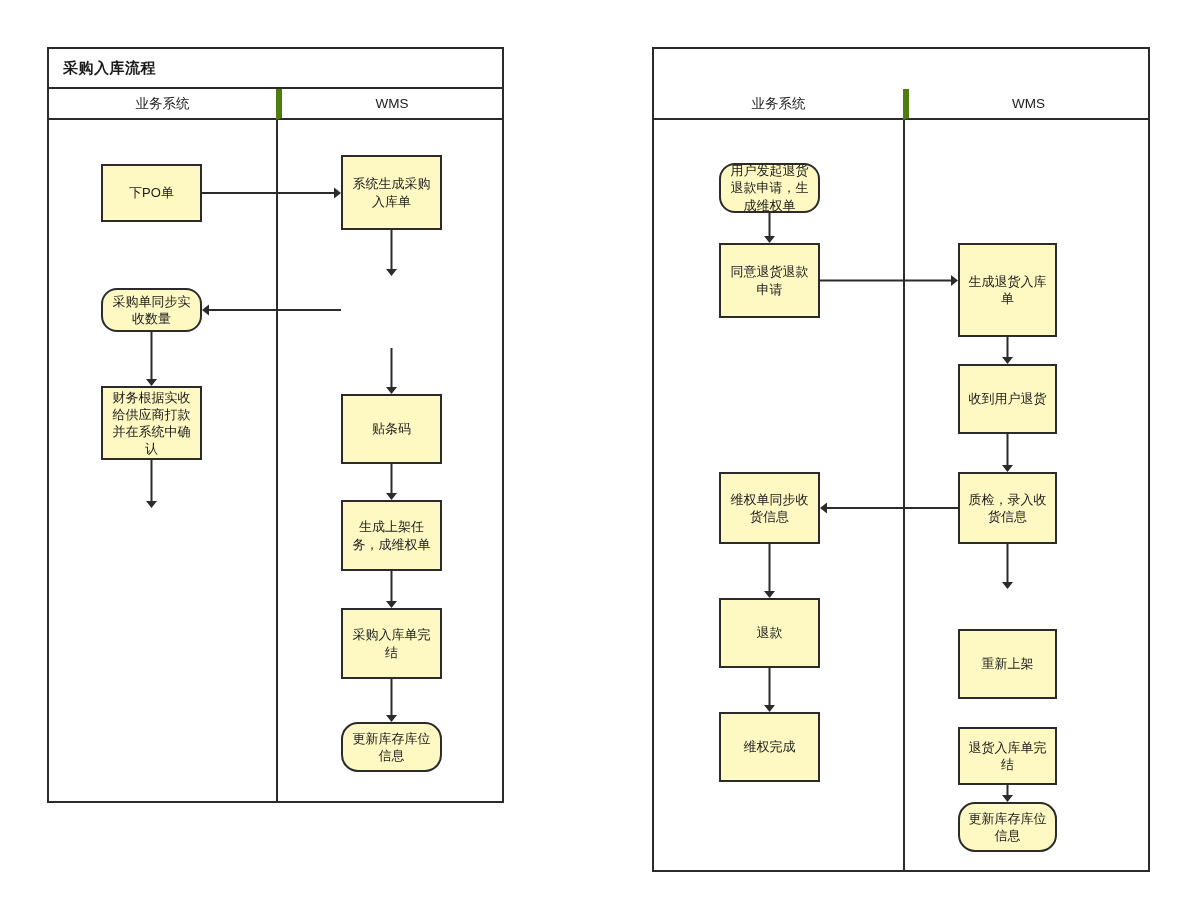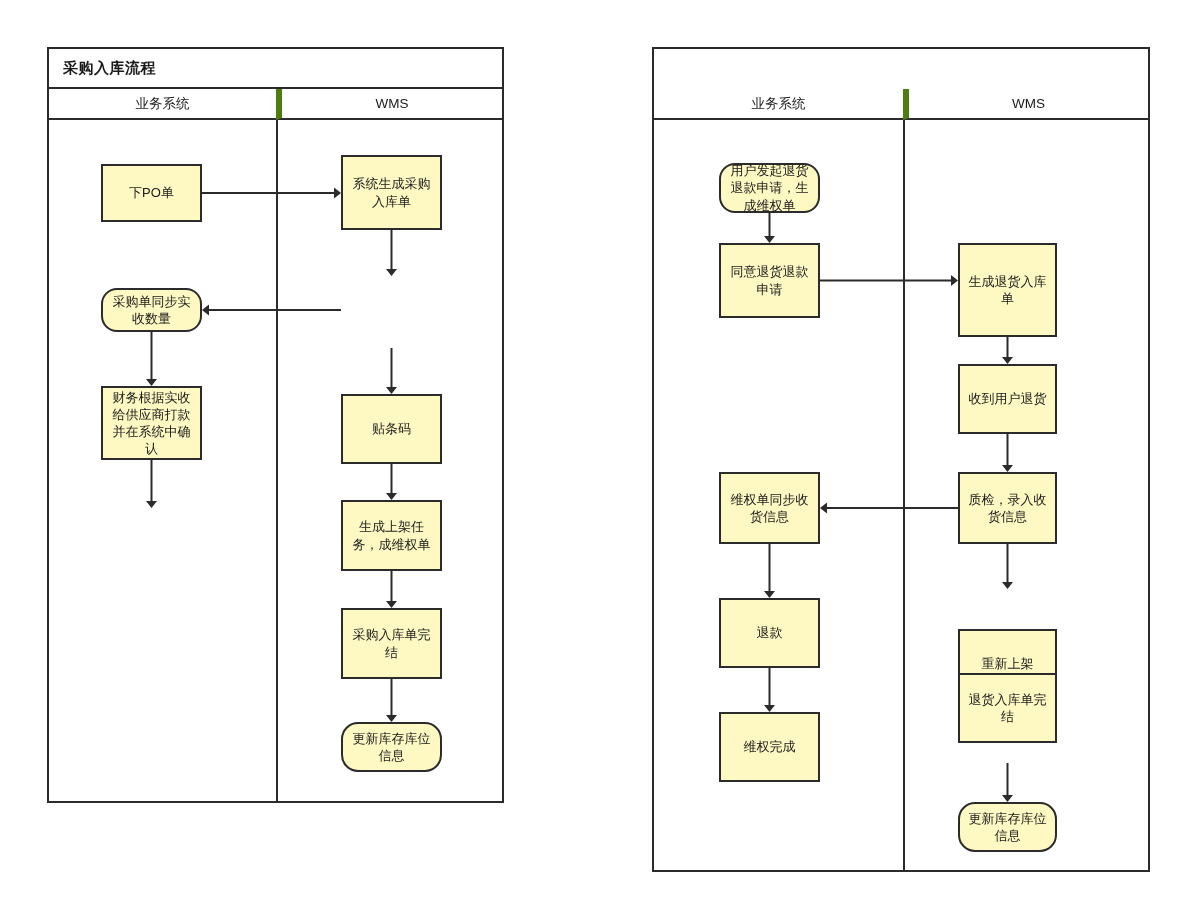--- a/index.html
+++ b/index.html
@@ -116,17 +116,17 @@
     <div class="node" style="left: 958px; top: 243px; width: 99px; height: 94px;">生成退货入库
 单</div>
     <div class="node" style="left: 958px; top: 364px; width: 99px; height: 70px;">收到用户退货</div>
     <div class="node" style="left: 958px; top: 472px; width: 99px; height: 72px;">质检，录入收
 货信息</div>
     <div class="node" style="left: 719px; top: 472px; width: 101px; height: 72px;">维权单同步收
 货信息</div>
     <div class="node" style="left: 719px; top: 598px; width: 101px; height: 70px;">退款</div>
     <div class="node" style="left: 958px; top: 589px; width: 99px; height: 70px; margin-top: 40px;">重新上架</div>
     <div class="node" style="left: 719px; top: 712px; width: 101px; height: 70px;">维权完成</div>
-    <div class="node" style="left: 958px; top: 673px; width: 99px; height: 70px;">退货入库单完
+    <div class="node" style="left: 958px; top: 727px; width: 99px; height: 58px;">退货入库单完
 结</div>
     <div class="node term" style="left: 958px; top: 802px; width: 99px; height: 50px;">更新库存库位
 信息</div>
   </div>
 
 </body></html>

